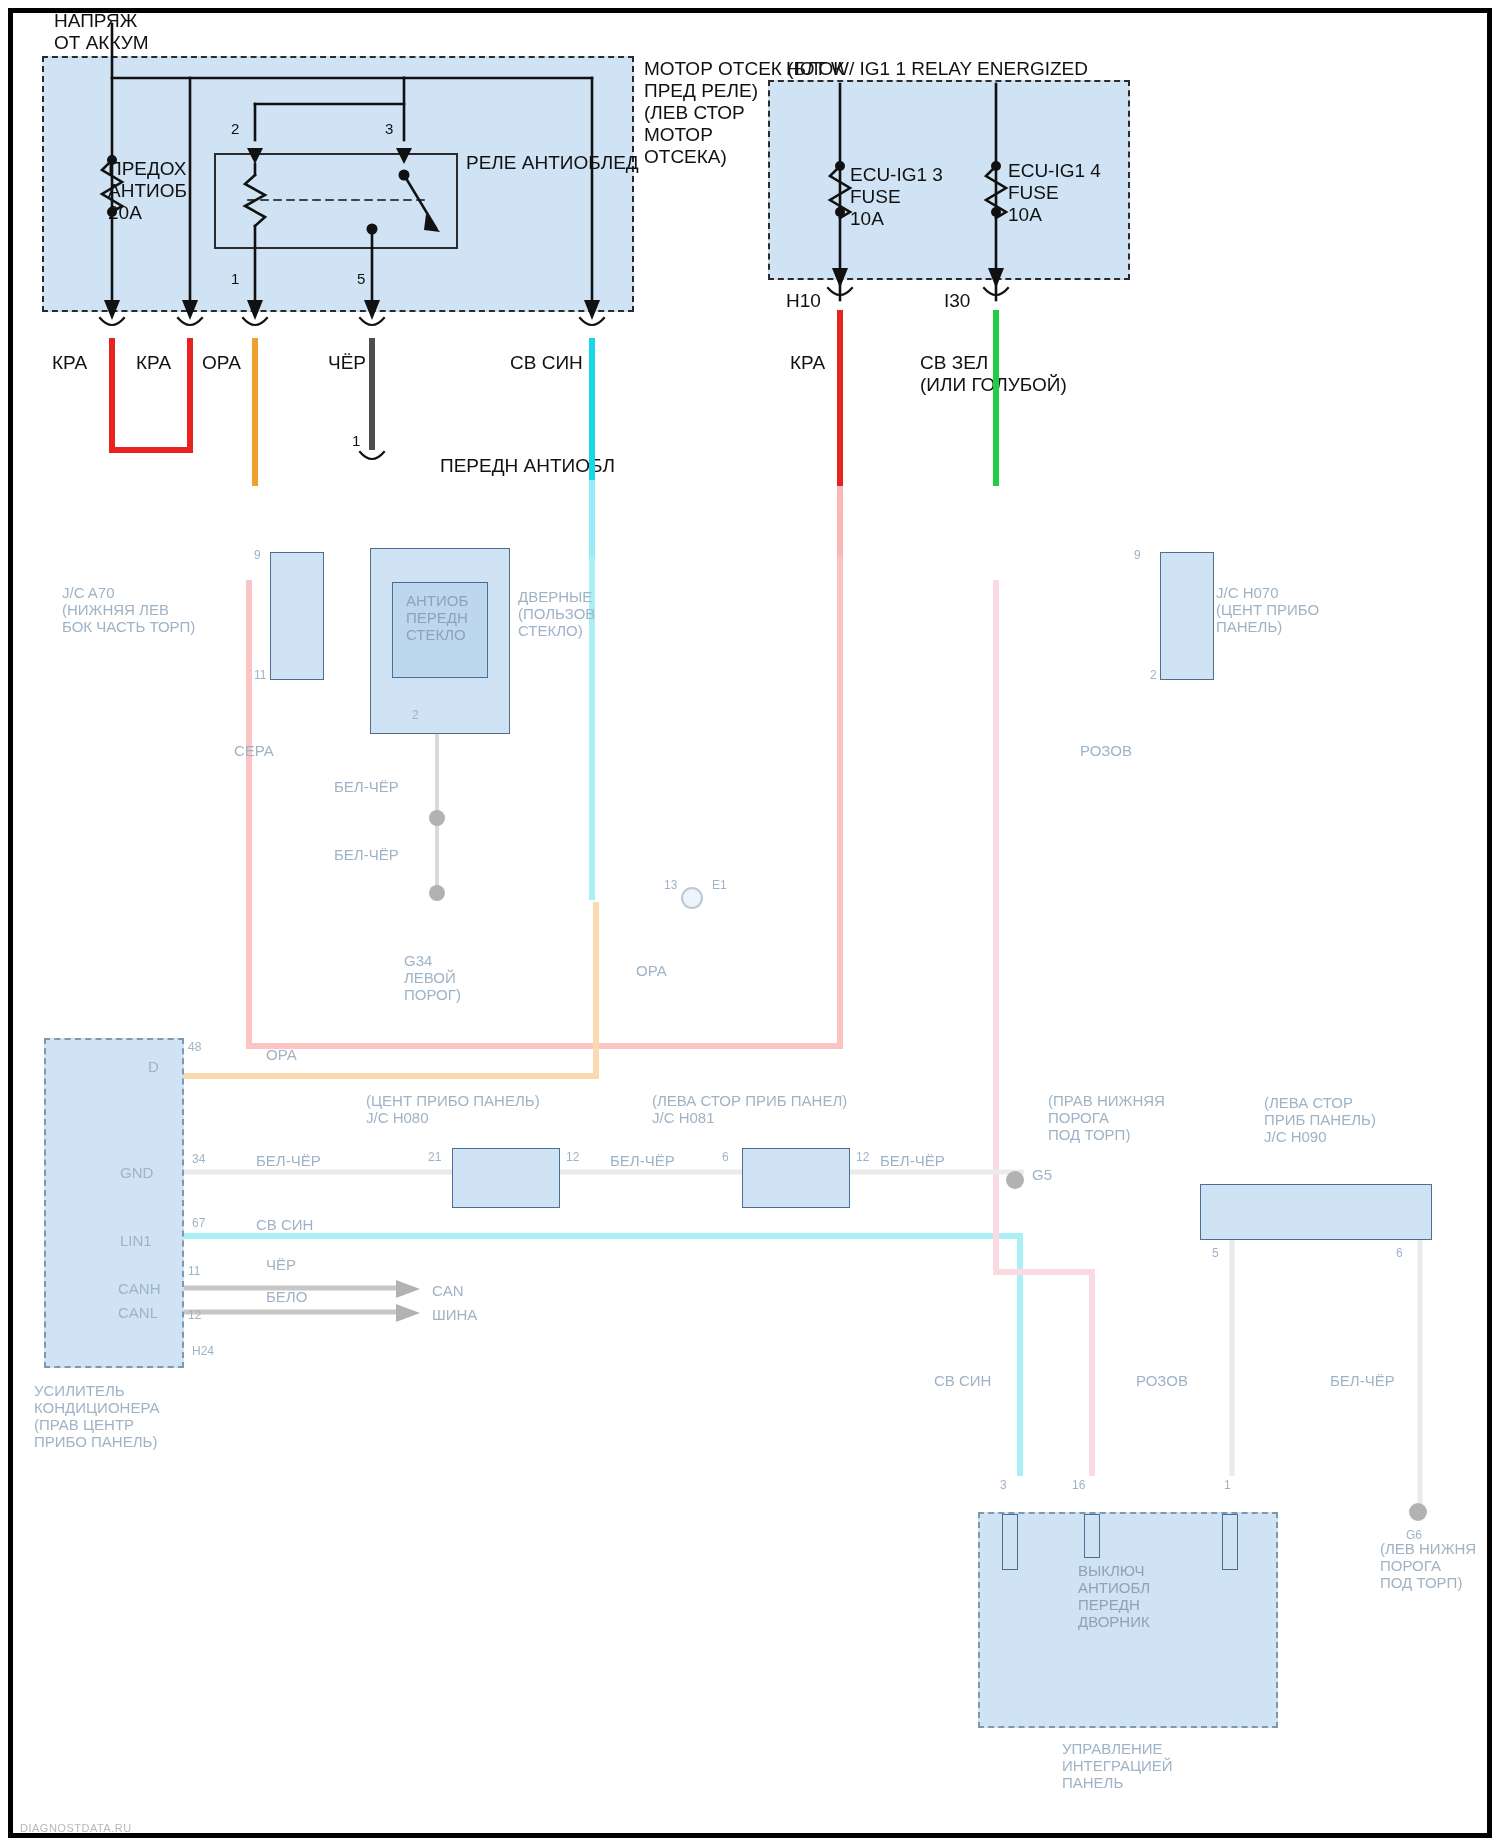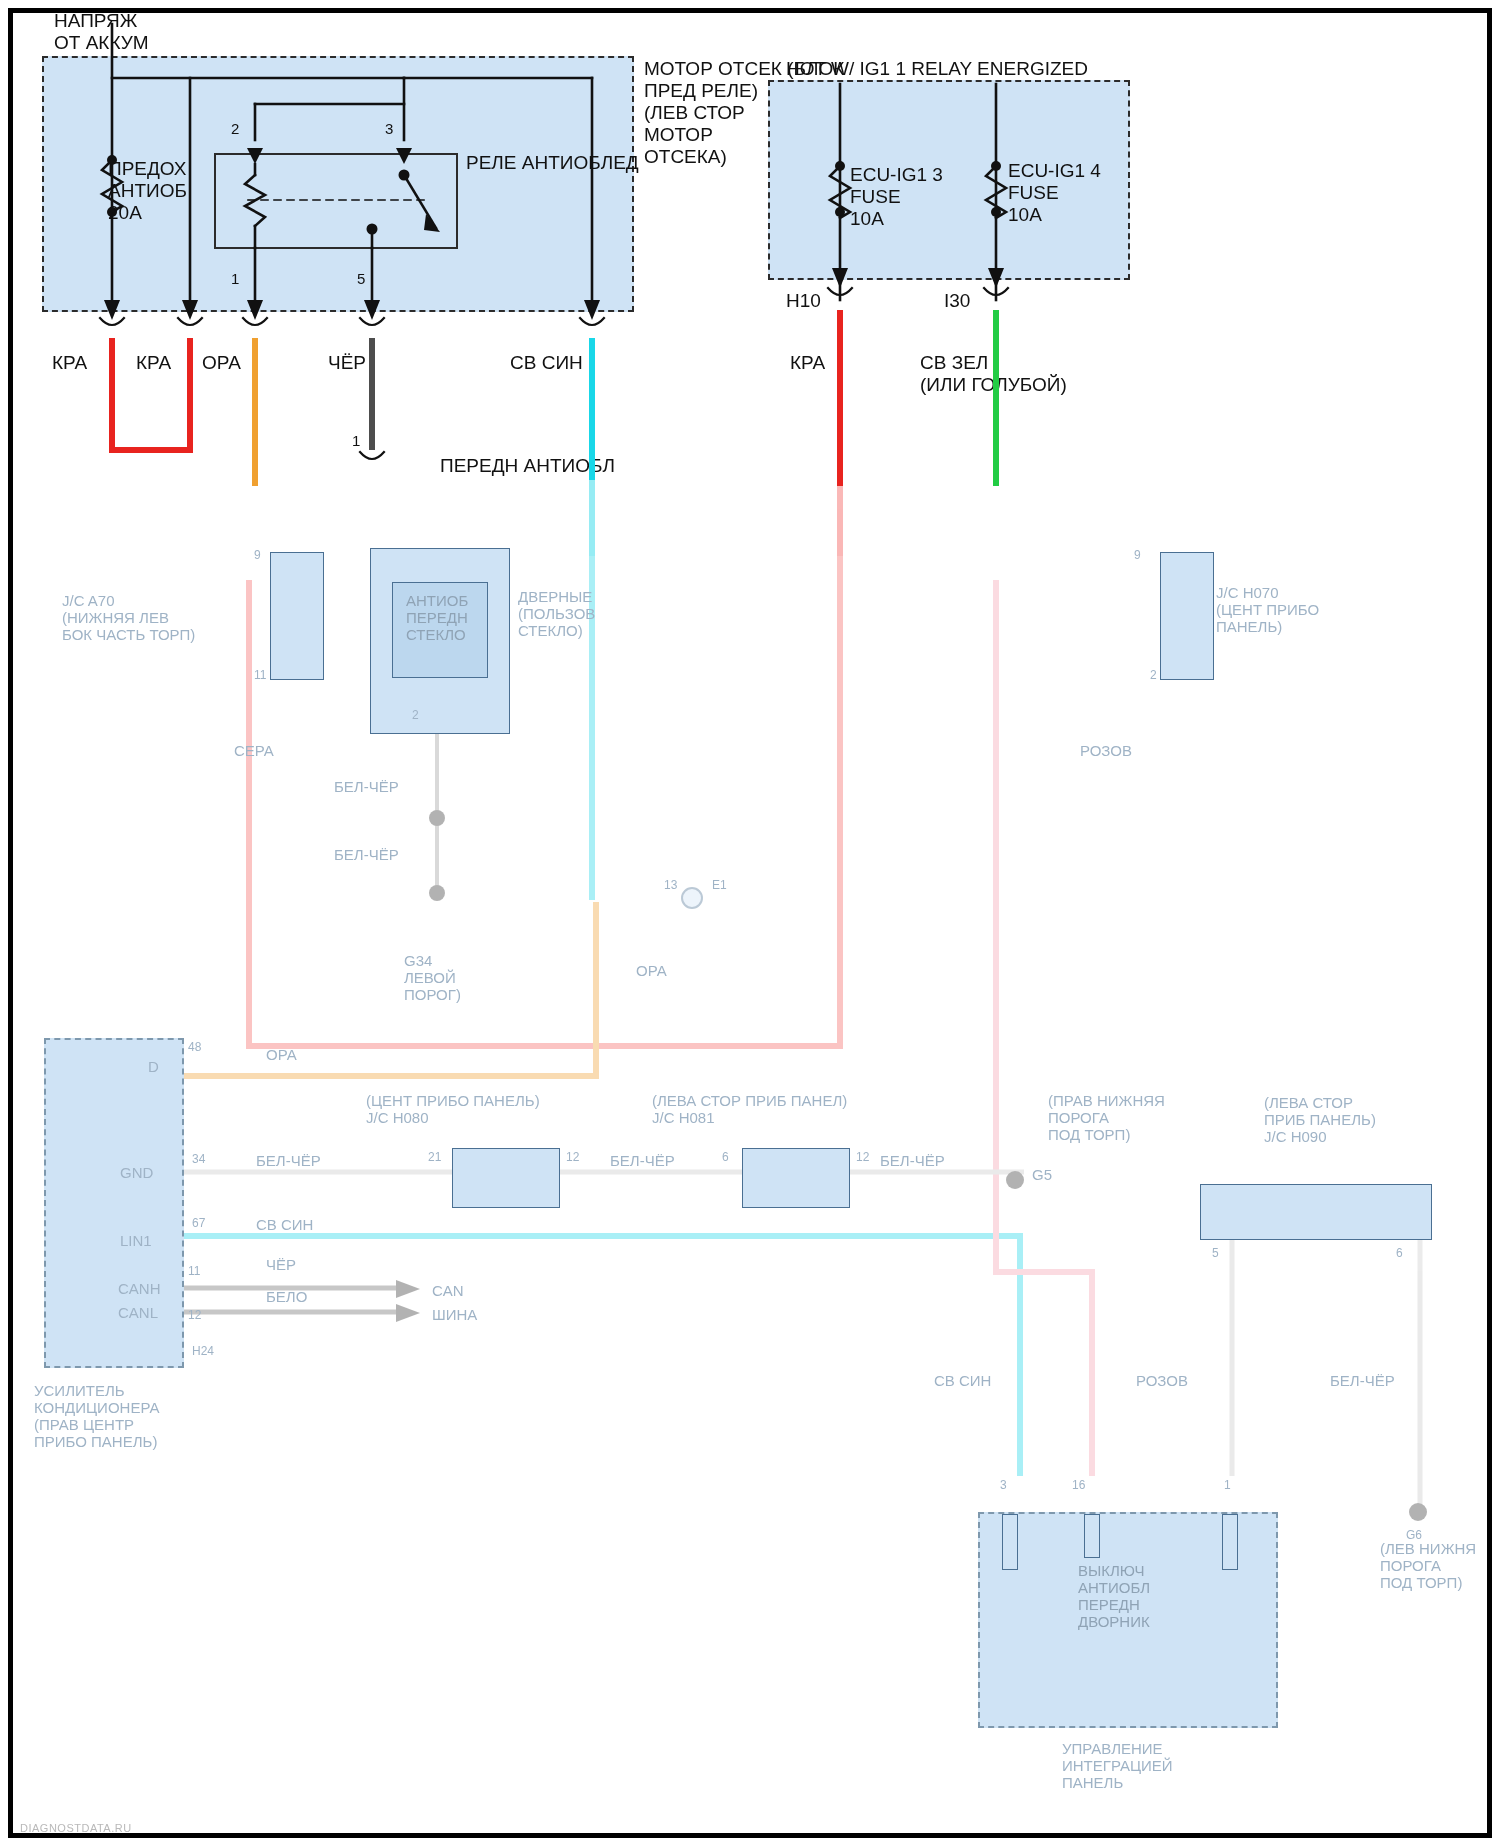--- a/index.html
+++ b/index.html
@@ -248,21 +248,21 @@
       <circle cx="437" cy="893" r="8" fill="#333333"></circle>
       <circle cx="1015" cy="1180" r="9" fill="#333333"></circle>
       <circle cx="1418" cy="1512" r="9" fill="#333333"></circle>
       <circle cx="692" cy="898" r="10" fill="#cfe3f5" stroke="#4a6f92" stroke-width="2"></circle>
     </g>
   </svg>
 
   <div class="white-overlay" style="background:rgba(255,255,255,0.18);"></div>
 
   <div class="conn" style="left:270px; top:552px; width:54px; height:128px;"></div>
-  <div class="lbl sm faded" style="left:62px; top:584px;margin-top:8px;">J/C A70
+  <div class="lbl sm faded" style="left:62px; top:584px;">J/C A70
 (НИЖНЯЯ ЛЕВ
 БОК ЧАСТЬ ТОРП)</div>
   <div class="lbl xs faded" style="left:254px; top:548px;">9</div>
   <div class="lbl xs faded" style="left:254px; top:668px;">11</div>
   <div class="lbl sm faded" style="left:234px; top:742px;">СЕРА</div>
 
   <div class="conn" style="left:370px; top:548px; width:140px; height:186px;"></div>
   <div class="conn" style="left:392px; top:582px; width:96px; height:96px; background:#bcd7ee;"></div>
   <div class="lbl sm faded-dark" style="left:406px; top:592px;">АНТИОБ
 ПЕРЕДН

